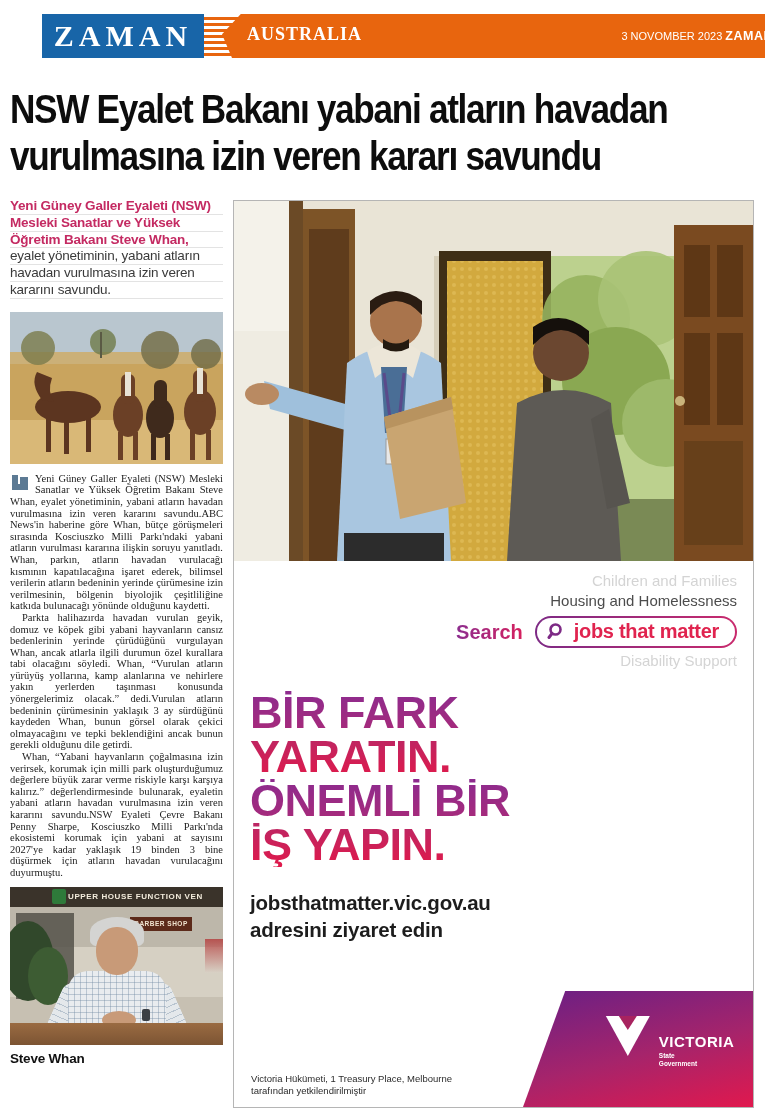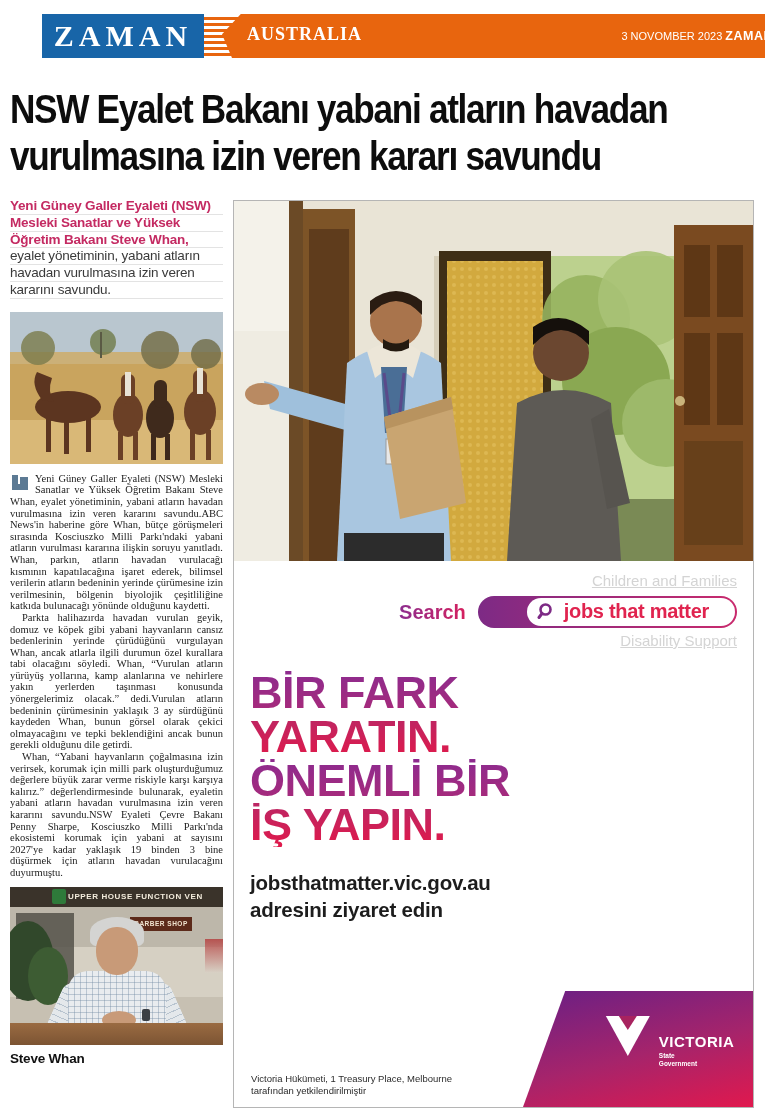--- a/index.html
+++ b/index.html
@@ -64,29 +64,29 @@
   .wp-table { position:absolute; left:0; bottom:0; width:100%; height:22px;
               background:linear-gradient(180deg,#9a6b42,#7c5433); }
   .caption { margin-top:6px; font-size:13.5px; font-weight:700; color:#111; letter-spacing:-.2px; }
 
   
   .ad { position:absolute; left:233px; top:200px; width:521px; height:908px; background:#fff;
         border:1px solid #b5b5b5; overflow:hidden; }
   .ad-photo { display:block; width:519px; height:360px; }
   .ad-inner { position:relative; padding:10px 16px 0 16px; height:546px; }
   .svc { text-align:right; font-size:15px; line-height:20px; }
-  .svc-faded { color:#d4d4d4;text-decoration:underline; }
+  .svc-faded { color:#d4d4d4; }
   .svc-dark { color:#4c4c4c; }
   .svc-mid { color:#8a8a8a; }
   .search-row { display:flex; justify-content:flex-end; align-items:center; gap:12px; margin:5px 0 3px 0; }
   .search-label { font-size:20px; font-weight:700;
                   background:linear-gradient(90deg,#8c2d8f,#d6205e);
                   -webkit-background-clip:text; background-clip:text; -webkit-text-fill-color:transparent; color:#b02a72; }
   .pill-border { background:linear-gradient(90deg,#7d2a85,#c92a6d); border-radius:20px; padding:2px; display:inline-flex; }
-  .pill-inner { background:#fff; border-radius:18px; padding:2px 26px 3px 10px; display:flex; gap:8px; align-items:center;margin-left:47px; }
+  .pill-inner { background:#fff; border-radius:18px; padding:2px 16px 3px 10px; display:flex; gap:8px; align-items:center; }
   .pill-text { font-size:20px; font-weight:700; color:#e0244f; letter-spacing:-.3px; }
   .ad-headline { margin-top:20px; font-weight:800; font-size:45px; line-height:44px; letter-spacing:-.5px; }
   .ad-headline div { -webkit-background-clip:text; background-clip:text; -webkit-text-fill-color:transparent; color:#b02a72; width:max-content; }
   .gl1 { background:linear-gradient(180deg,#8d2b8f,#a92a79); }
   .gl2 { background:linear-gradient(180deg,#bb2765,#e0194a); }
   .gl3 { background:linear-gradient(180deg,#8d2b8f,#a92a79); }
   .gl4 { background:linear-gradient(180deg,#bb2765,#e0194a); }
   .ad-body { margin-top:24px; font-size:16px; line-height:19.5px; color:#2b2b2b; width:490px; letter-spacing:.1px; }
   .ad-cta { margin-top:22px; font-size:20.5px; line-height:27px; font-weight:700; color:#1d1d1d; letter-spacing:-.2px; }
   .fine-print { position:absolute; left:17px; bottom:10px; font-size:9.5px; line-height:12px; color:#2b2b2b; }
@@ -246,20 +246,21 @@
     <path d="M149 138 Q162 147 175 138 L175 147 Q162 154 149 147 Z" fill="#241a10"></path>
     <rect x="110" y="332" width="100" height="28" fill="#2c2c2c"></rect>
     <path d="M283 202 Q330 176 377 202 L387 360 L273 360 Z" fill="#5d5a55"></path>
     <path d="M375 208 L396 302 L373 308 L357 218 Z" fill="#57544f"></path>
     <circle cx="327" cy="152" r="28" fill="#6b4730"></circle>
     <path d="M299 144 Q327 114 355 144 L355 130 Q327 106 299 126 Z" fill="#15100c"></path>
   </svg>
 
   <div class="ad-inner">
     <div class="svc svc-faded">Children and Families</div>
+    <div class="svc svc-dark">Housing and Homelessness</div>
 
     <div class="search-row">
       <span class="search-label">Search</span>
       <span class="pill-border">
         <span class="pill-inner">
           <svg width="19" height="19" viewBox="0 0 19 19">
             <circle cx="8.5" cy="7.5" r="5" fill="none" stroke="#7d2a85" stroke-width="2.6"></circle>
             <line x1="5" y1="11.5" x2="2" y2="15.5" stroke="#7d2a85" stroke-width="3" stroke-linecap="round"></line>
           </svg>
           <span class="pill-text">jobs that matter</span>

